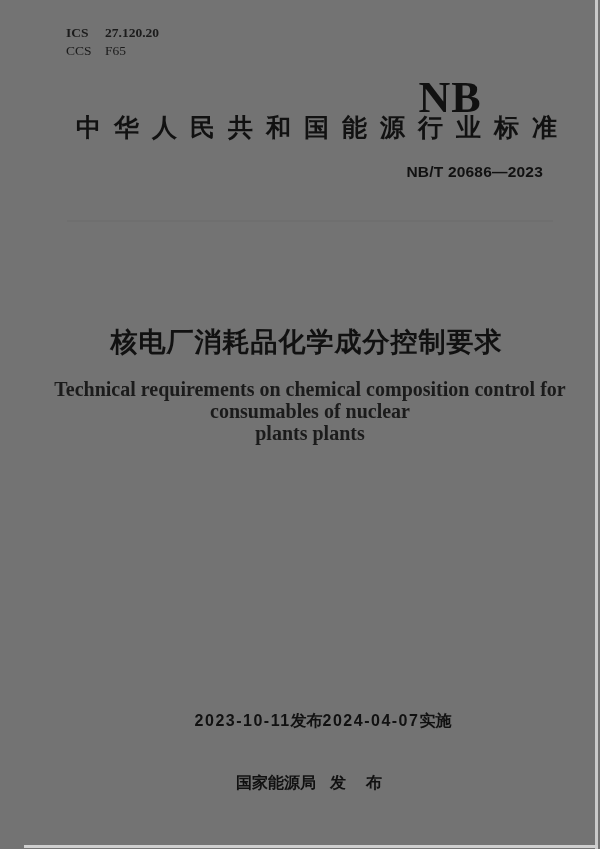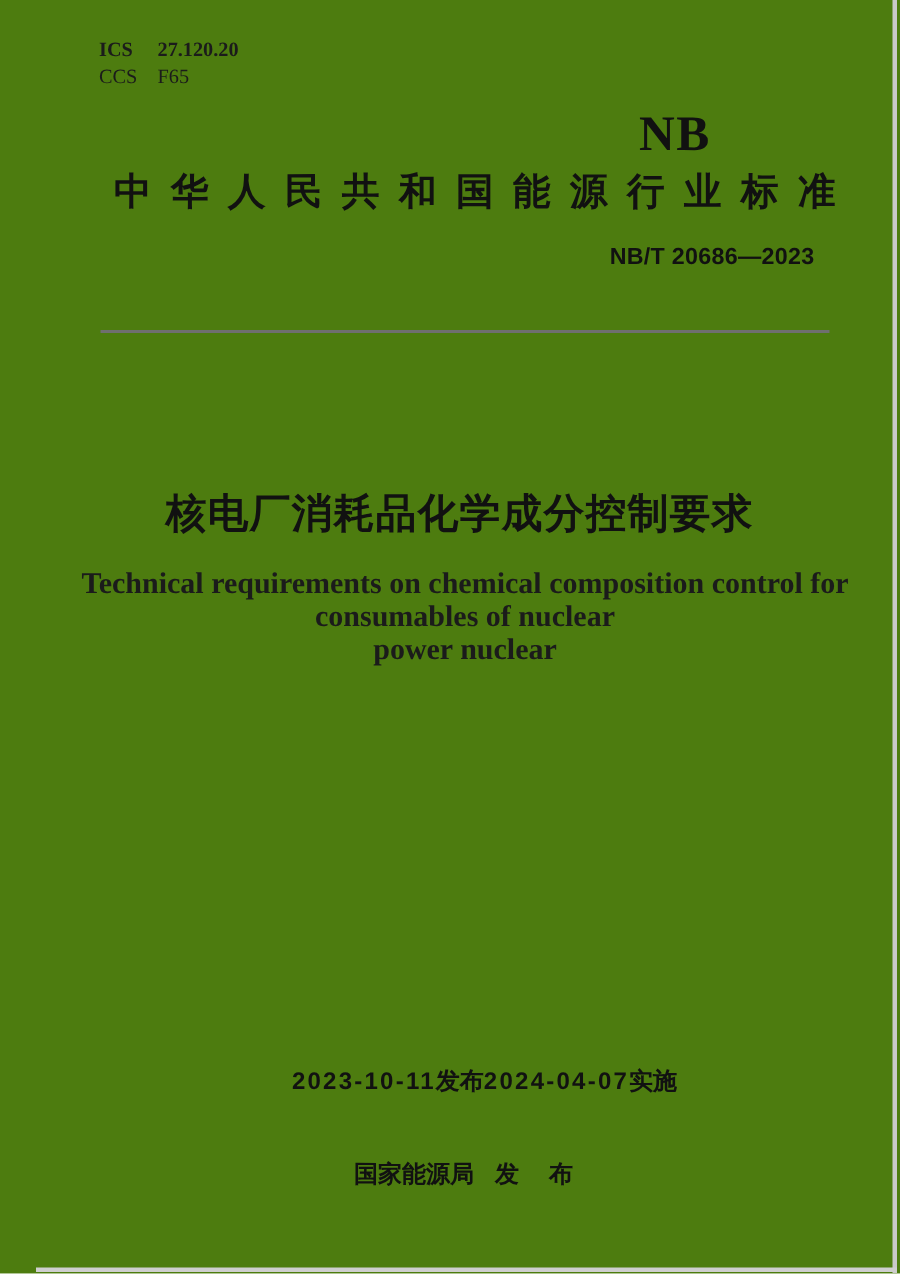--- a/index.html
+++ b/index.html
@@ -4,21 +4,21 @@
 <style>
   html, body {
     margin: 0;
     padding: 0;
     background: #ffffff;
   }
   .page {
     position: relative;
     width: 600px;
     height: 849px;
-    background: #4d7c0f;
+    background: #737373;
     overflow: hidden;
     color: #1b1b1b;
     font-family: "Liberation Sans", "DejaVu Sans", sans-serif;
   }
   
   .edge-right {
     position: absolute;
     top: 0;
     bottom: 0;
     right: 2px;
@@ -52,21 +52,21 @@
 
   
   .nb-logo {
     position: absolute;
     left: 390px;
     top: 72px;
     width: 120px;
     text-align: center;
     font-family: "Liberation Serif", "DejaVu Serif", serif;
     font-weight: bold;
-    font-size: 33px;
+    font-size: 44px;
     letter-spacing: 1px;
     color: #111;
   }
 
   
   .standard-type {
     position: absolute;
     left: 76px;
     top: 111px;
     width: 481px;
@@ -178,21 +178,21 @@
   <div class="standard-type">中华人民共和国能源行业标准</div>
 
   <div class="standard-number">NB/T 20686—2023</div>
 
   <hr class="rule">
 
   <div class="title-zh">核电厂消耗品化学成分控制要求</div>
 
   <div class="title-en">
     <span>Technical requirements on chemical composition control for consumables of nuclear</span><br>
-    <span>power nuclear</span>
+    <span>plants plants</span>
   </div>
 
   <div class="dates-row">
     <span>
       <span class="date-value">2023-10-11</span><span>发布</span>
     </span>
     <span>
       <span class="date-value">2024-04-07</span><span>实施</span>
     </span>
   </div>

